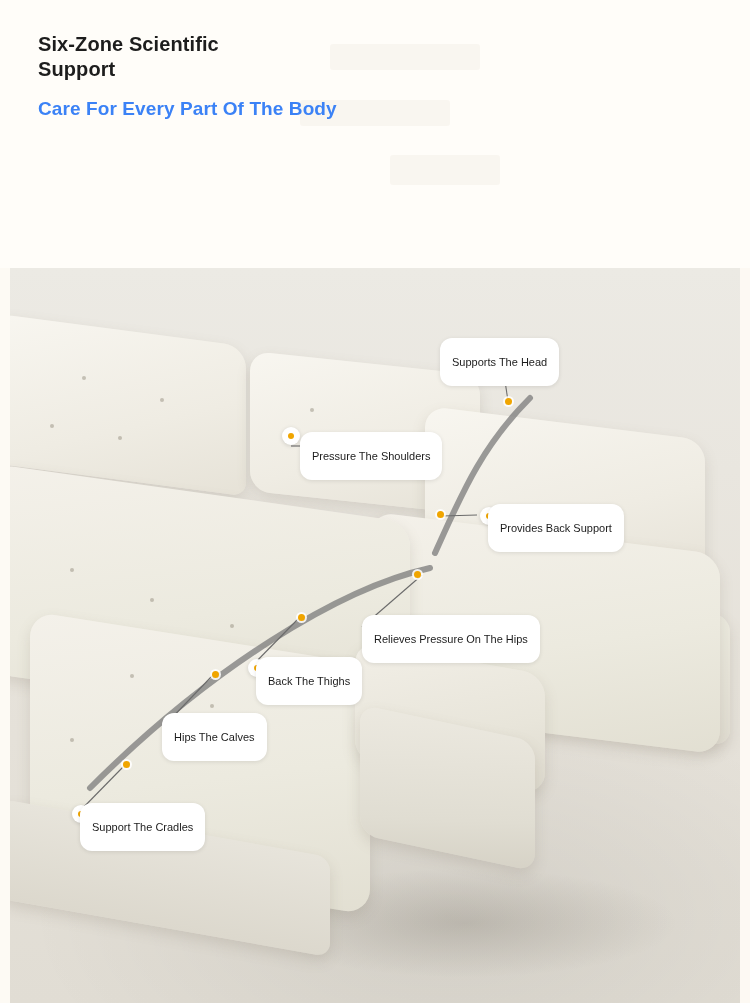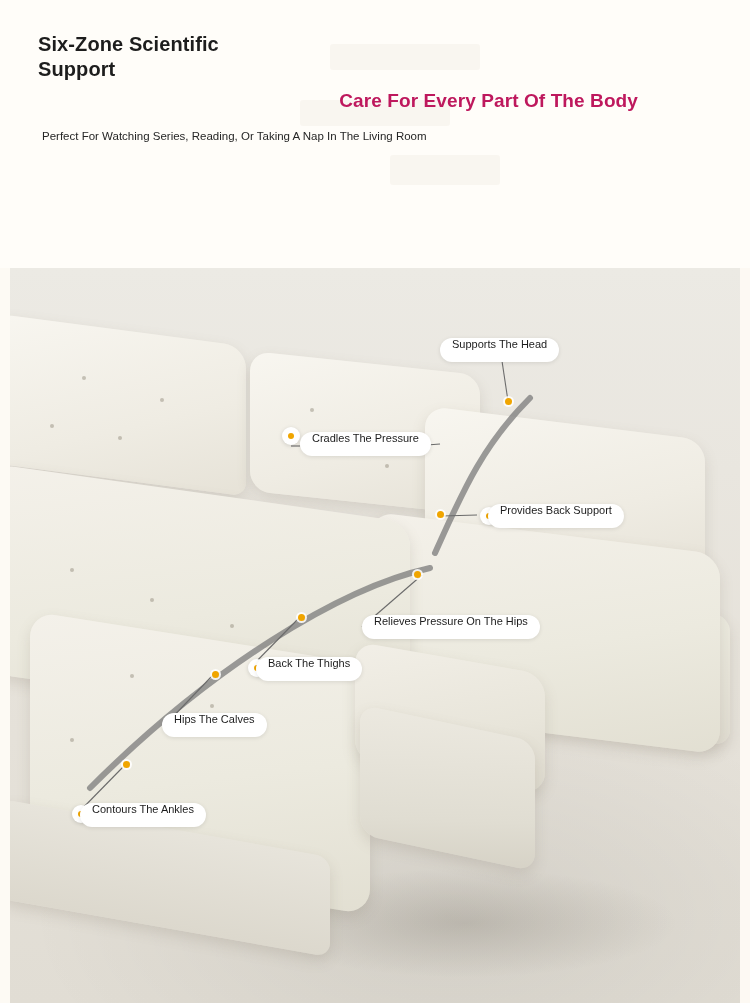--- a/index.html
+++ b/index.html
@@ -37,26 +37,25 @@
   }
   .title {
     font-size: 20px;
     font-weight: bold;
     color: #1d1d1d;
     line-height: 1.25;
     letter-spacing: 0.1px;
     width: 260px;
   }
   .subtitle {
-    margin-top: 8px;
+    margin-top: 16px;
     font-size: 19px;
     font-weight: bold;
-    color: #be185d;
+    color: #3b82f6;
     letter-spacing: 0.1px;
-    text-align: right;
   }
   .desc {
     margin-top: 24px;
     font-size: 11.5px;
     color: #262626;
     line-height: 1.45;
     width: 430px;
   }
   .desc2 {
     margin-top: 16px;
@@ -180,23 +179,23 @@
     border-radius: 50%;
   }
 
   
   .curves { position: absolute; left: 0; top: 0; width: 730px; height: 735px; }
 
   
   .callout {
     position: absolute;
     display: flex;
-    align-items: flex-start;
+    align-items: center;
     height: 24px;
-    padding: 0 12px;
+    padding: 12px 12px;
     background: #ffffff;
     border-radius: 12px;
     font-size: 11px;
     color: #1c1c1c;
     white-space: nowrap;
     box-shadow: 0 1px 4px rgba(0,0,0,0.10);
   }
   .node {
     position: absolute;
     width: 18px; height: 18px;
@@ -225,21 +224,20 @@
 
 <div class="page">
 
   <div class="header">
     <div class="ghost g1"></div>
     <div class="ghost g2"></div>
     <div class="ghost g3"></div>
     <div class="header-inner">
       <div class="title">Six-Zone Scientific Support</div>
       <div class="subtitle">Care For Every Part Of The Body</div>
-      <div class="desc2">Perfect For Watching Series, Reading, Or Taking A Nap In The Living Room</div>
     </div>
   </div>
 
   <div class="scene">
     <div class="floor"></div>
 
     <div class="sofa">
       <div class="shadow"></div>
 
       <div class="cush t back-left"></div>
@@ -293,21 +291,21 @@
     <div class="anchor-dot" style="left:288px; top:346px;"></div>
     <div class="anchor-dot" style="left:202px; top:403px;"></div>
     <div class="anchor-dot" style="left:113px; top:493px;"></div>
 
     <div class="callout" style="left:430px; top:70px;">
       <span>Supports The Head</span>
     </div>
 
     <div class="node" style="left:272px; top:159px;"></div>
     <div class="callout" style="left:290px; top:164px;">
-      <span>Cradles The Pressure</span>
+      <span>Pressure The Shoulders</span>
     </div>
 
     <div class="node" style="left:470px; top:239px;"></div>
     <div class="callout" style="left:478px; top:236px;">
       <span>Provides Back Support</span>
     </div>
 
     <div class="callout" style="left:352px; top:347px;">
       <span>Relieves Pressure On The Hips</span>
     </div>
@@ -316,17 +314,17 @@
     <div class="callout" style="left:246px; top:389px;">
       <span>Back The Thighs</span>
     </div>
 
     <div class="callout" style="left:152px; top:445px;">
       <span>Hips The Calves</span>
     </div>
 
     <div class="node" style="left:62px; top:537px;"></div>
     <div class="callout" style="left:70px; top:535px;">
-      <span>Contours The Ankles</span>
+      <span>Support The Cradles</span>
     </div>
 
   </div>
 </div>
 
 </body></html>

